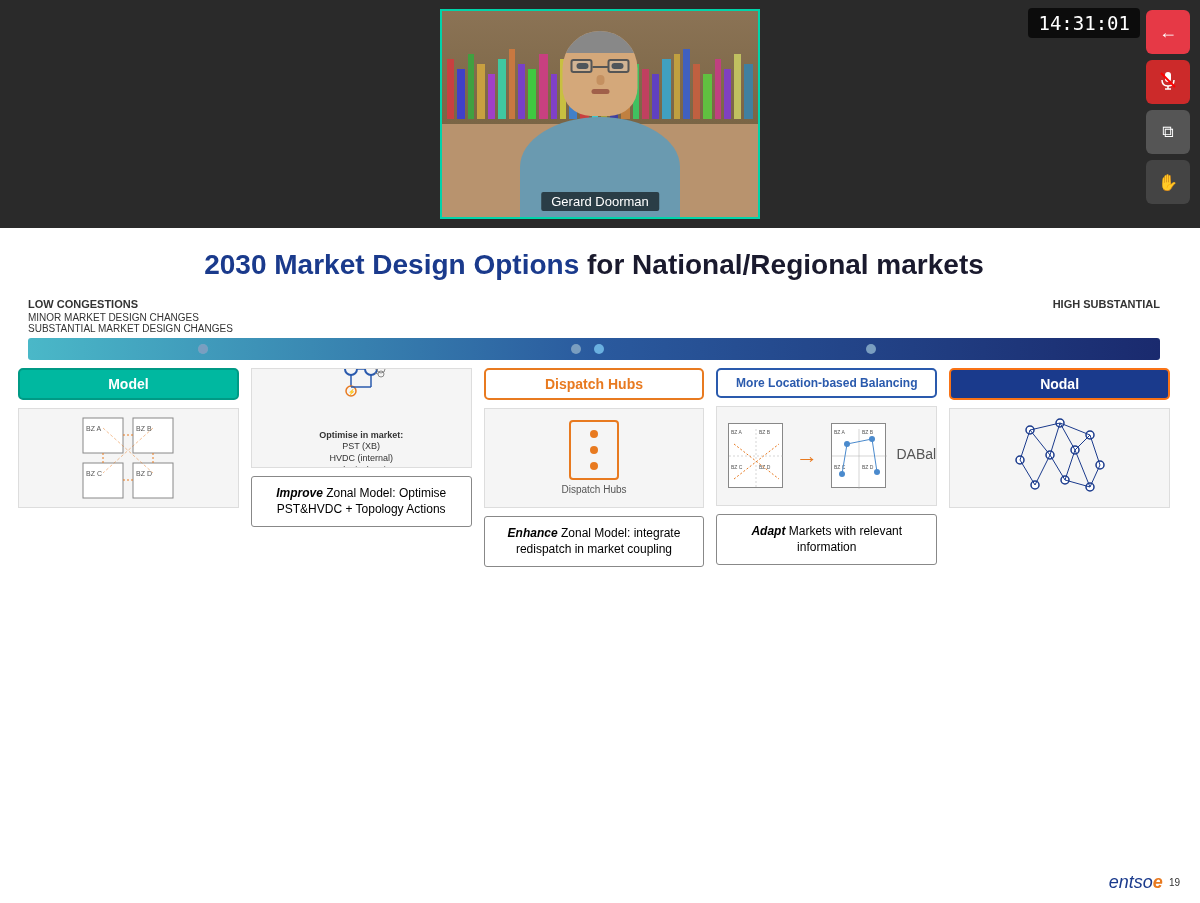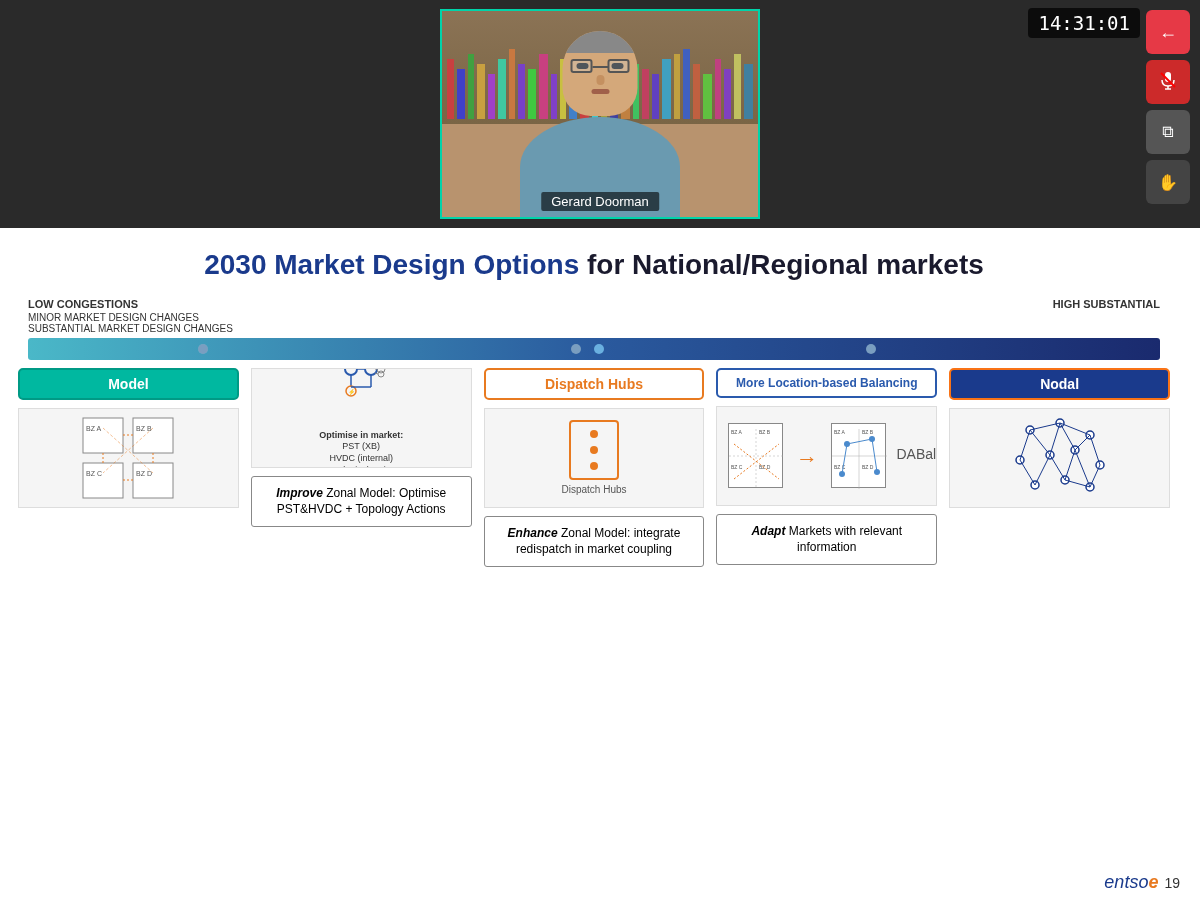--- a/index.html
+++ b/index.html
@@ -303,21 +303,21 @@
       font-style: italic;
       font-weight: 300;
     }
 
     #entsoe-logo span {
       color: #e87a20;
       font-weight: bold;
     }
 
     #page-num {
-      font-size: 14px;
+      font-size: 10px;
       color: #333;
     }
 
     
     .dispatch-img {
       display: flex;
       flex-direction: column;
       align-items: center;
       justify-content: center;
       gap: 4px;

